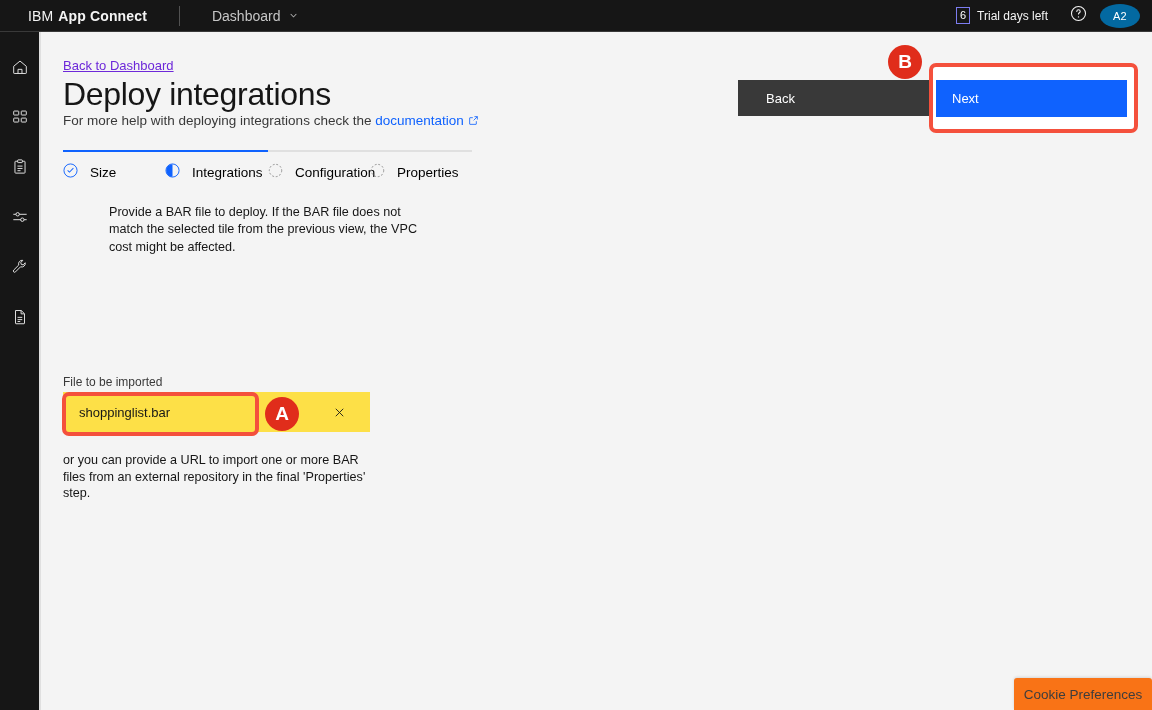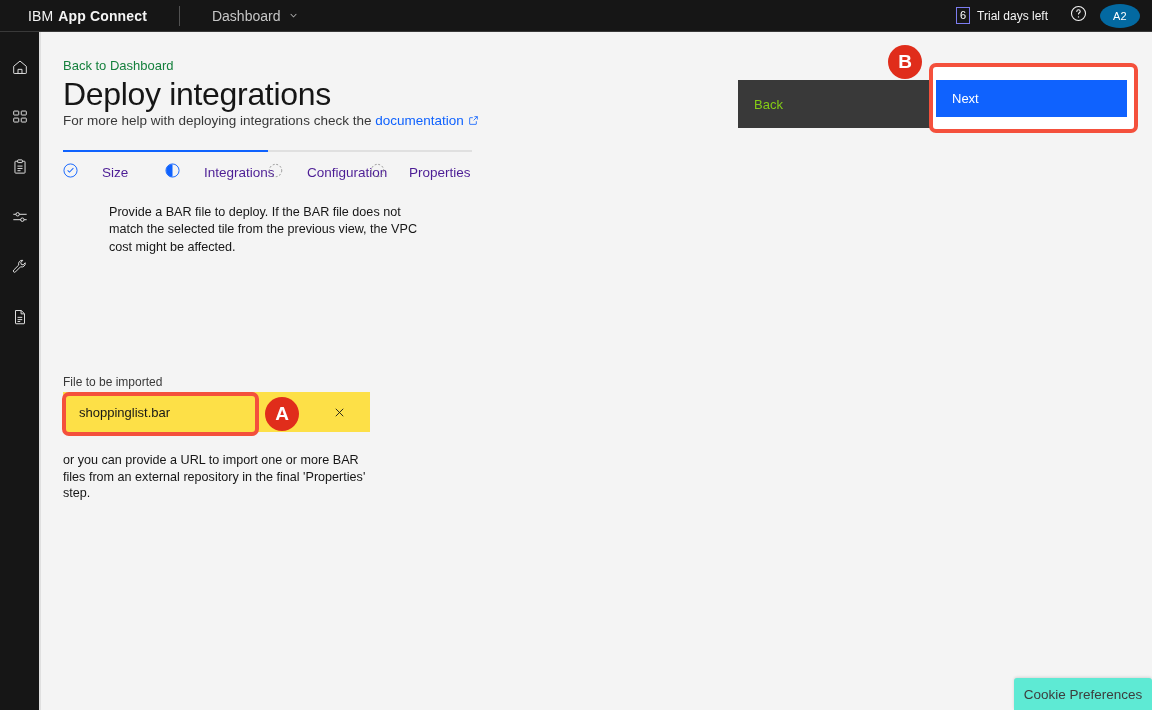--- a/index.html
+++ b/index.html
@@ -73,21 +73,21 @@
   }
 
   
   .main {
     position: absolute; left: 41px; top: 32px;
     width: 1111px; height: 678px; background: #f4f4f4;
   }
 
   .back-link {
     position: absolute; left: 22px; top: 26px;
-    font-size: 13px; color: #15803d; cursor: pointer;
+    font-size: 13px; color: #6d28d9; cursor: pointer; text-decoration: underline;
   }
   .page-title {
     position: absolute; left: 22px; top: 44px;
     font-size: 32px; font-weight: 400; color: #161616; letter-spacing: -.01em;
   }
   .page-sub {
     position: absolute; left: 22px; top: 81px;
     font-size: 13.5px; color: #393939;
   }
   .page-sub a { color: #0f62fe; text-decoration: none; cursor: pointer; }
@@ -97,22 +97,22 @@
   .progress-wrap { position: absolute; left: 22px; top: 118px; width: 430px; }
   .progress-track {
     position: relative; height: 2px; width: 409px; background: #e0e0e0;
   }
   .progress-fill {
     position: absolute; left: 0; top: 0; height: 2px; width: 205px;
     background: #0f62fe;
   }
   .steps { display: flex; margin-top: 11px; }
   .step {
-    display: flex; align-items: center; gap: 24px; cursor: pointer;
-    font-size: 13.5px; color: #4c1d95;
+    display: flex; align-items: center; gap: 12px; cursor: pointer;
+    font-size: 13.5px; color: #000000;
   }
   .step.s0 { width: 102px; }
   .step.s1 { width: 103px; }
   .step.s2 { width: 102px; }
   .step-label { white-space: nowrap; }
 
   
   .desc {
     position: absolute; left: 22px; top: 172px; width: 312px;
     font-size: 12.6px; line-height: 1.38; color: #161616; margin-left: 46px;
@@ -141,23 +141,23 @@
     justify-content: center; cursor: pointer; color: #161616;
     margin-right: 11px;
   }
   .url-note {
     position: absolute; left: 22px; top: 420px; width: 312px;
     font-size: 12.6px; line-height: 1.32; color: #161616;
   }
 
   
   .btn-back {
-    position: absolute; left: 697px; top: 48px; width: 196px; height: 48px;
-    background: #393939; color: #84cc16; font-size: 13px;
-    display: flex; align-items: center; padding-left: 16px; cursor: pointer;
+    position: absolute; left: 697px; top: 48px; width: 196px; height: 36px;
+    background: #393939; color: #ffffff; font-size: 13px;
+    display: flex; align-items: center; padding-left: 28px; cursor: pointer;
     border: none; font-family: inherit;
   }
   .btn-next {
     position: absolute; left: 895px; top: 48px; width: 191px; height: 38px;
     background: #0f62fe; color: #ffffff; font-size: 13px;
     display: flex; align-items: center; padding-left: 16px; cursor: pointer;
     border: none; font-family: inherit;
   }
 
   
@@ -167,21 +167,21 @@
   }
   .anno-badge {
     position: absolute; width: 34px; height: 34px; border-radius: 50%;
     background: #e02d1b; color: #ffffff; font-size: 19px; font-weight: 700;
     display: flex; align-items: center; justify-content: center;
     pointer-events: none;
   }
 
   .cookie {
     position: absolute; left: 1014px; top: 678px; width: 138px; height: 32px;
-    background: #5eead4; color: #3d3d3d; font-size: 13.5px;
+    background: #f97316; color: #3d3d3d; font-size: 13.5px;
     display: flex; align-items: center; justify-content: center;
     cursor: pointer; box-shadow: 0 -1px 3px rgba(0,0,0,.12);
     border-radius: 3px 3px 0 0;
   }
 </style>
 </head>
 <body>
 
 <div id="app">
 

